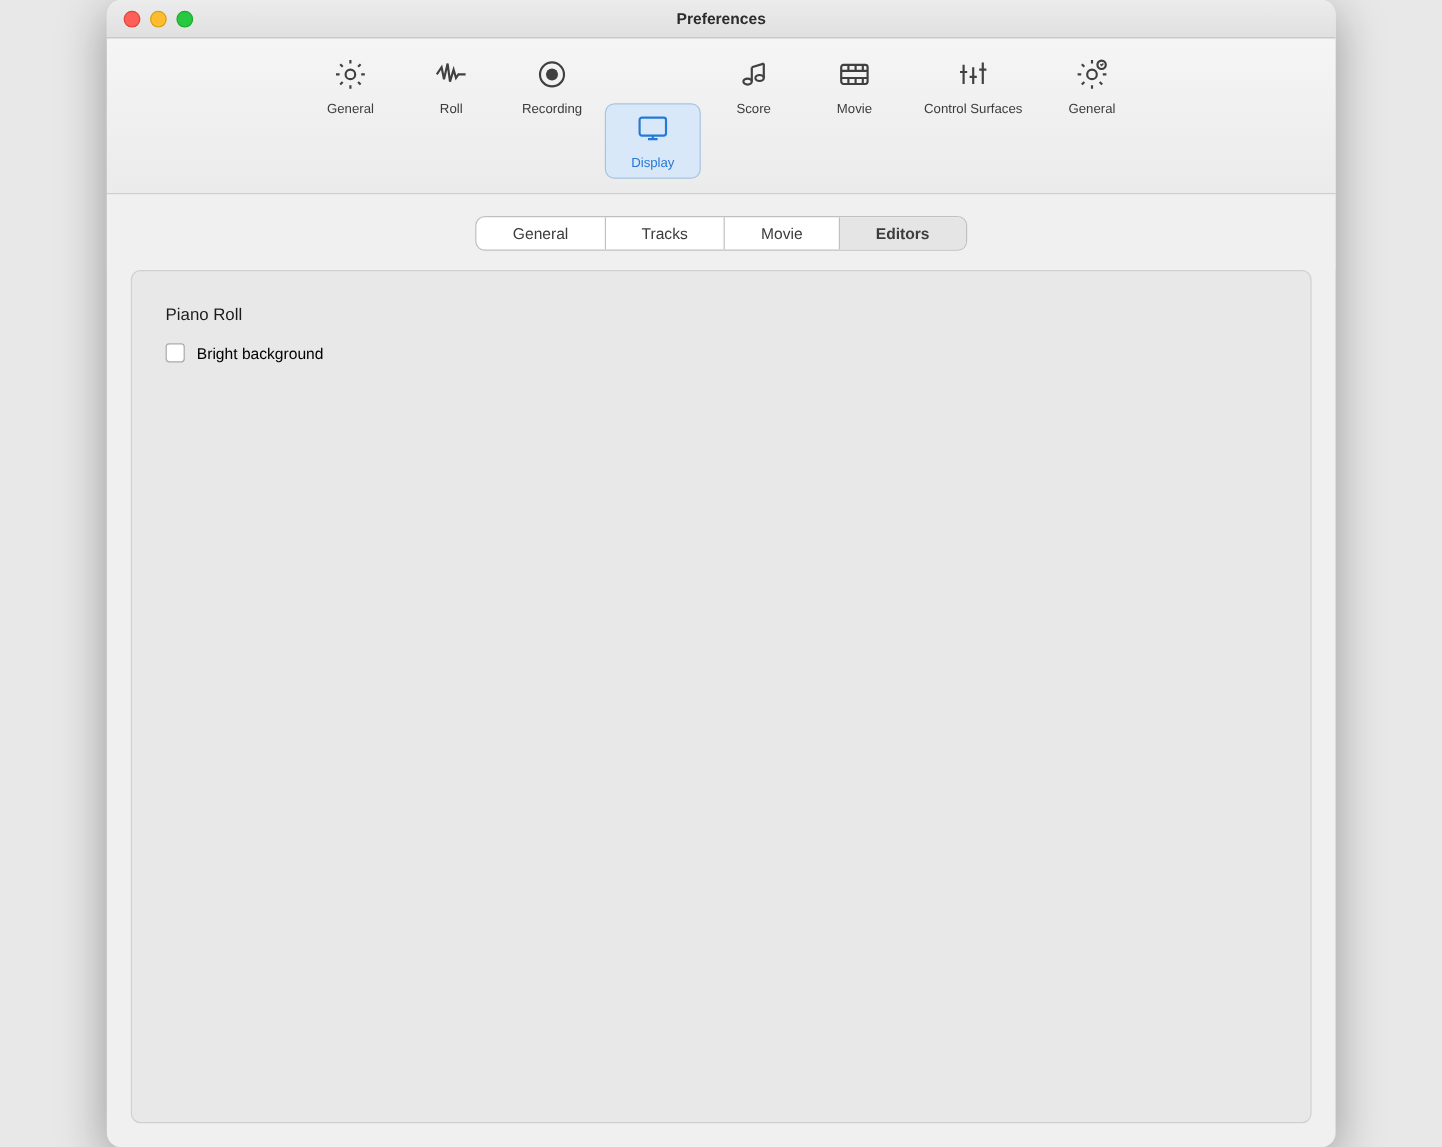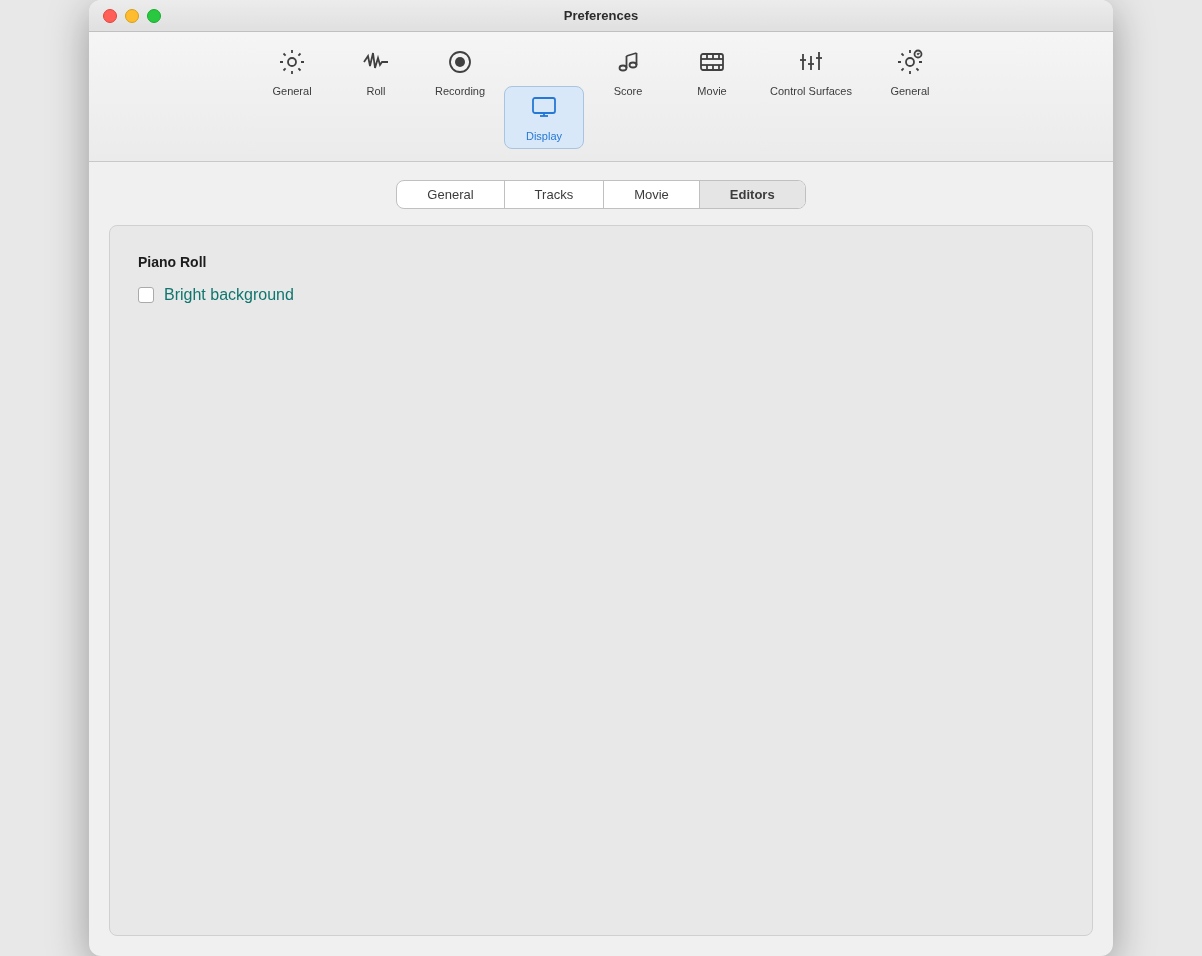--- a/index.html
+++ b/index.html
@@ -156,21 +156,21 @@
       flex: 1;
       margin: 0 20px 20px;
       background: #e8e8e8;
       border-radius: 8px;
       border: 1px solid #d0d0d0;
       padding: 28px 28px;
     }
 
     .section-title {
       font-size: 14px;
-      font-weight: 700;
+      font-weight: 400;
       color: #1c1c1c;
       margin-bottom: 16px;
     }
 
     .checkbox-row {
       display: flex;
       align-items: center;
       gap: 10px;
     }
 
@@ -178,22 +178,22 @@
       width: 16px;
       height: 16px;
       border: 1.5px solid #aaaaaa;
       border-radius: 3px;
       background: #ffffff;
       flex-shrink: 0;
       cursor: pointer;
     }
 
     .checkbox-label {
-      font-size: 16px;
-      color: #0f766e;
+      font-size: 13px;
+      color: #000000;
     }
 
     
     .svg-icon {
       width: 28px;
       height: 28px;
     }
   </style>
 </head>
 <body>

